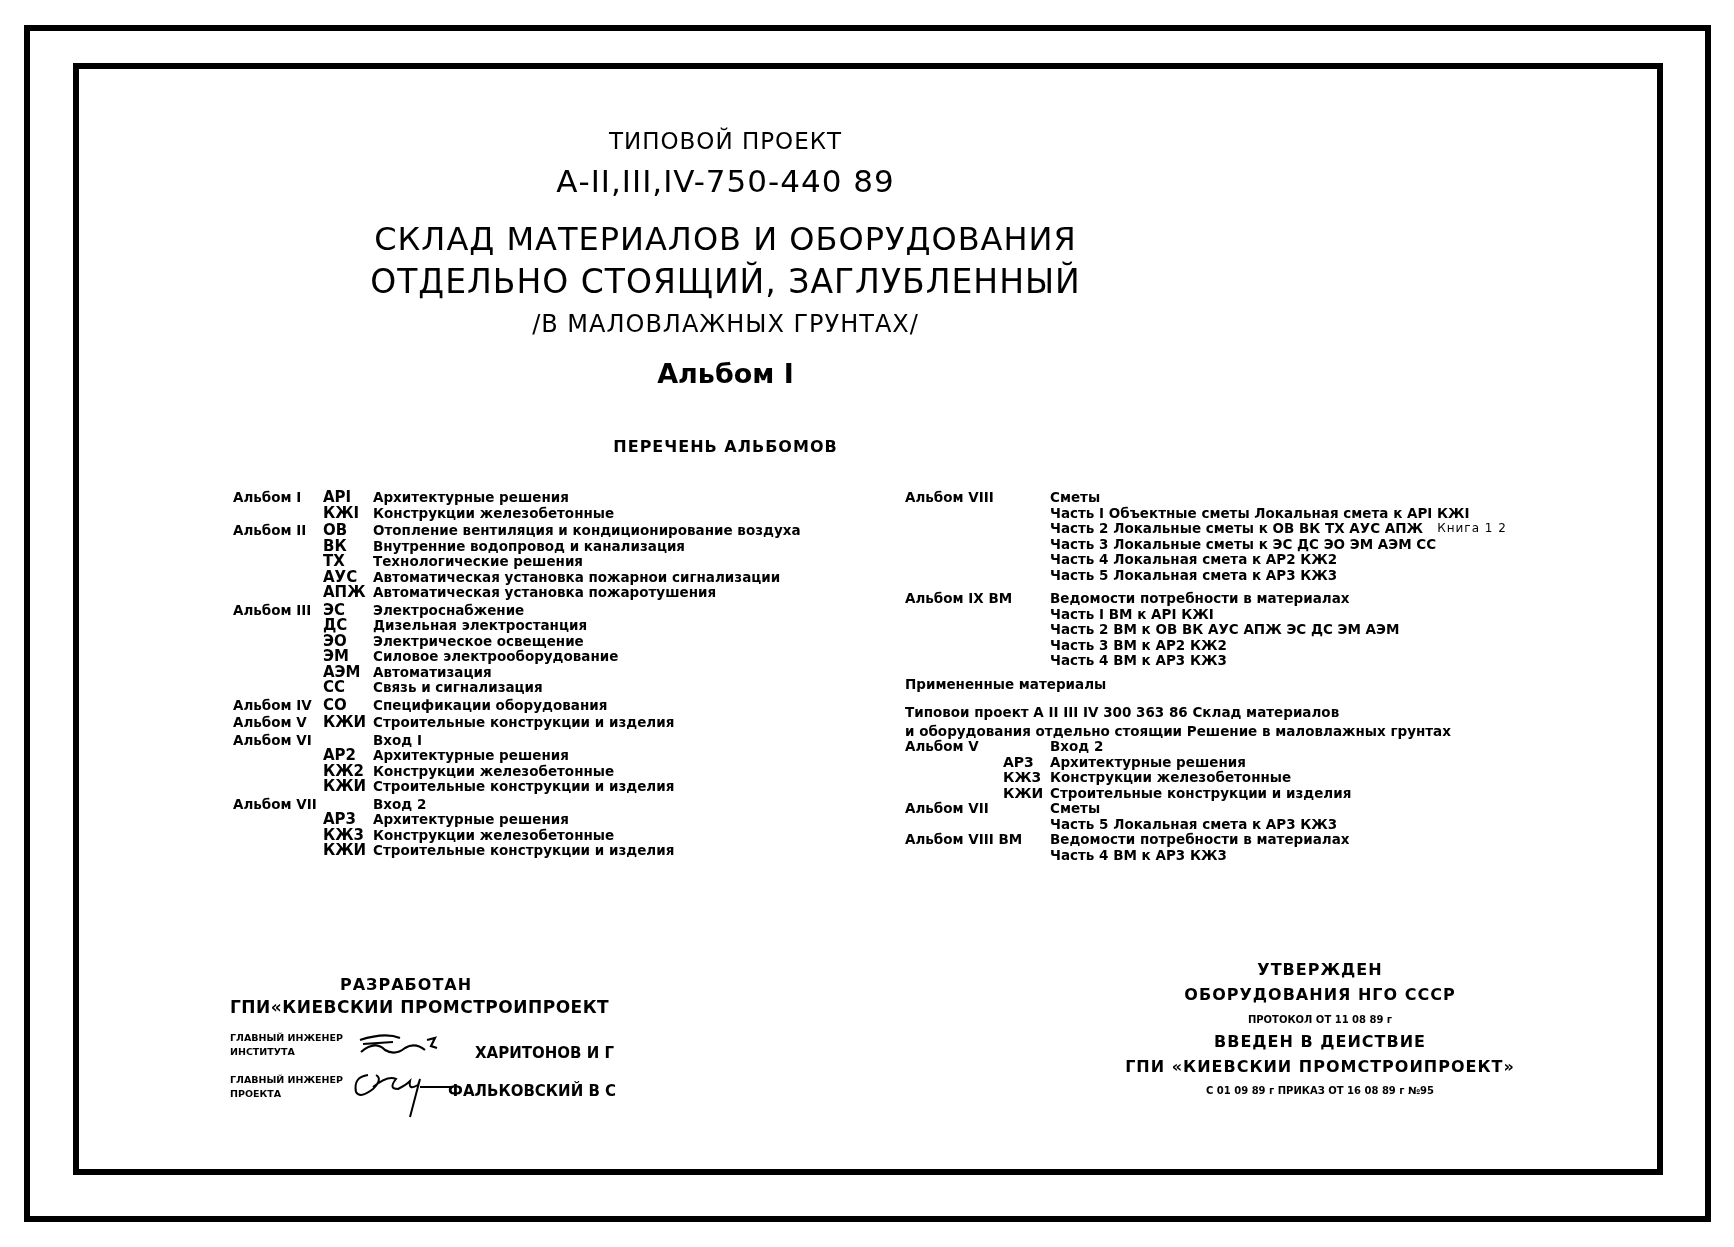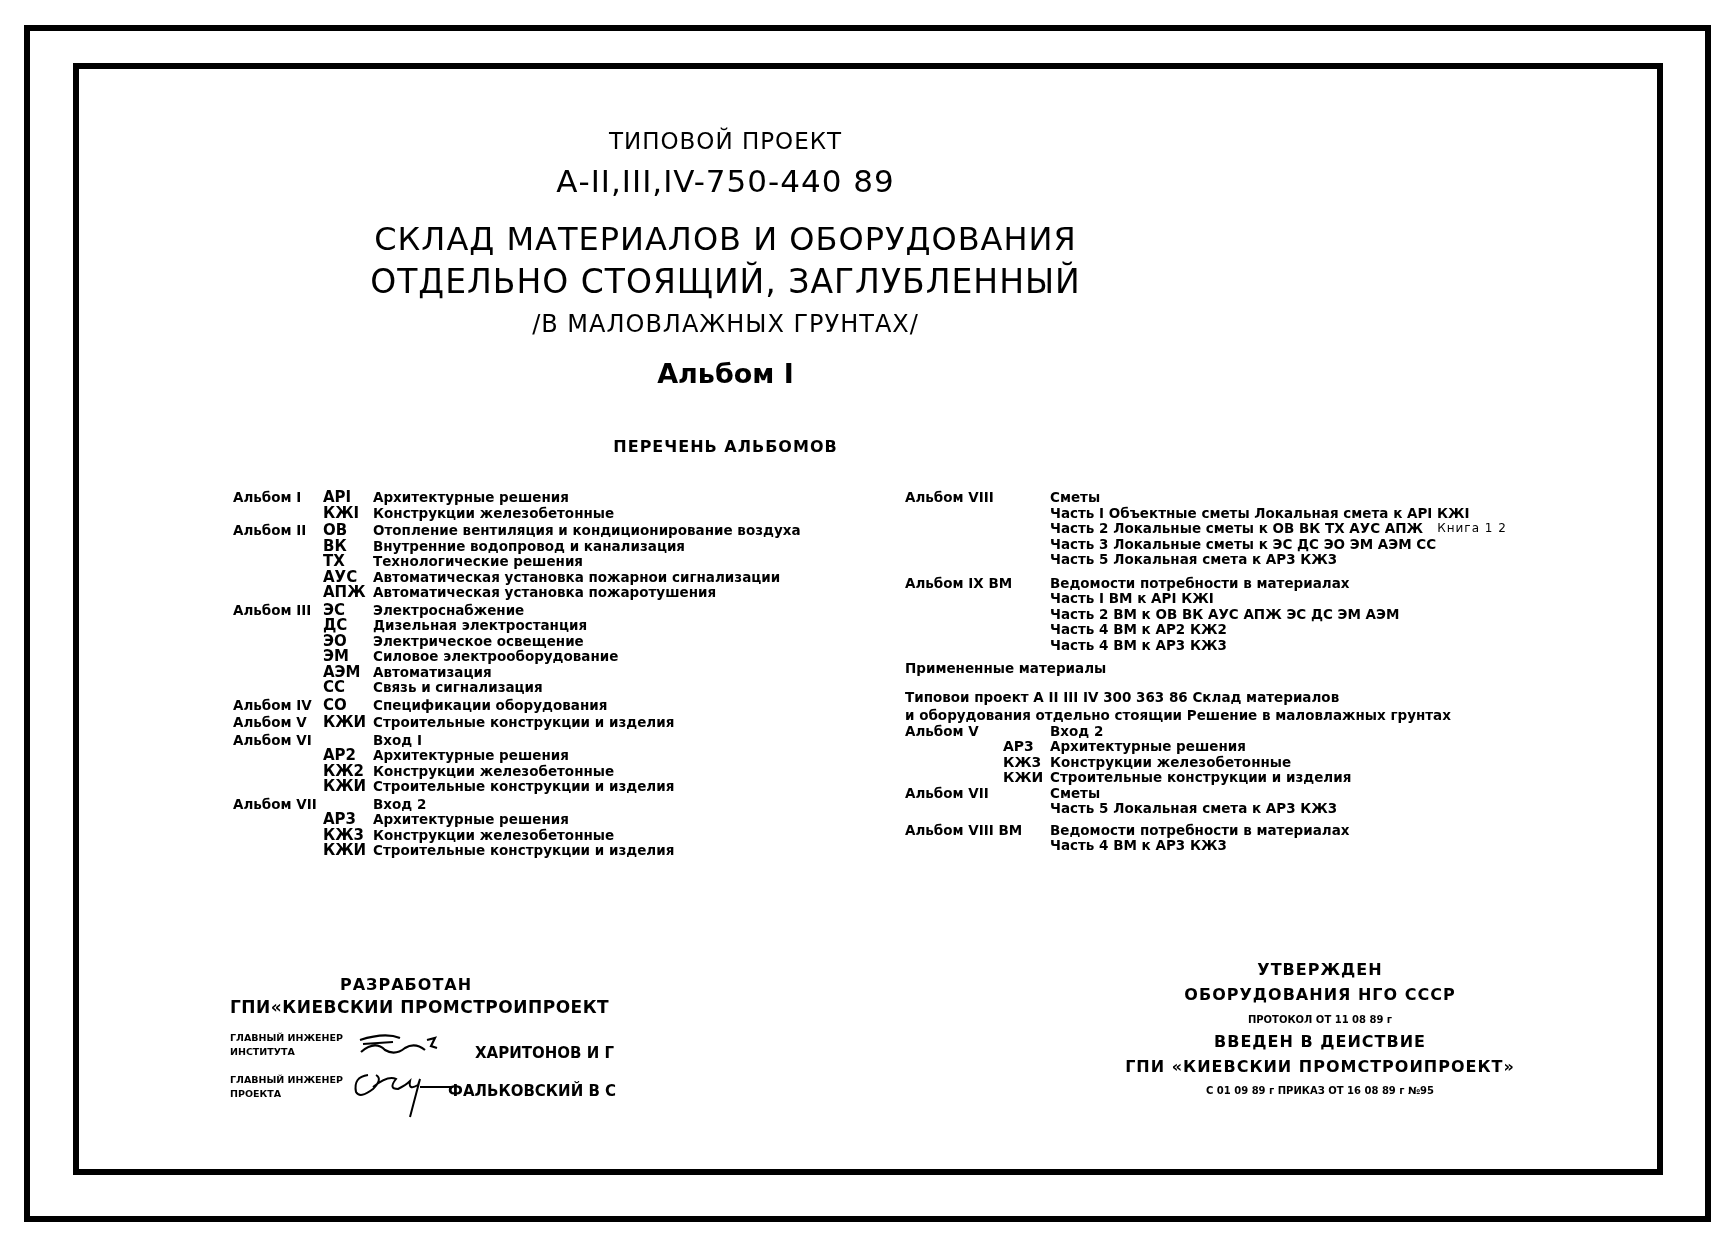--- a/index.html
+++ b/index.html
@@ -183,35 +183,38 @@
     <span>Сметы</span>
   </div>
   <div class="row r-indent">
       <span>Часть I  Объектные сметы Локальная смета к АРI КЖI</span>
     </div>
   <div class="row r-indent"><span>Часть 2  Локальные сметы к ОВ ВК ТХ АУС АПЖ</span>&nbsp;&nbsp;&nbsp;<span class="small-book">Книга 1 2</span></div>
   <div class="row r-indent">
       <span>Часть 3  Локальные сметы к ЭС ДС ЭО ЭМ АЭМ СС</span>
     </div>
   <div class="row r-indent">
+      <span>Часть 4  Локальная смета к АР2 КЖ2</span>
+    </div>
+  <div class="row r-indent">
       <span>Часть 5  Локальная смета к АР3 КЖ3</span>
     </div>
 
   <div class="row" style="margin-top:8px">
     <span class="r-album">Альбом IX ВМ</span>
     <span>Ведомости потребности в материалах</span>
   </div>
   <div class="row r-indent">
       <span>Часть I  ВМ к АРI КЖI</span>
     </div>
   <div class="row r-indent">
       <span>Часть 2  ВМ к ОВ ВК АУС АПЖ ЭС ДС ЭМ АЭМ</span>
     </div>
   <div class="row r-indent">
-      <span>Часть 4  ВМ к АР2 КЖ2</span>
+      <span>Часть 3  ВМ к АР2 КЖ2</span>
     </div>
   <div class="row r-indent">
       <span>Часть 4  ВМ к АР3 КЖ3</span>
     </div>
 
   <div class="row" style="margin-top:8px">
       <span>Примененные материалы</span>
     </div>
   <div class="row" style="margin-top:13px">
       <span>Типовои проект А II III IV 300 363 86  Склад материалов</span>
@@ -236,21 +239,21 @@
     <span class="r-code">КЖИ</span>
     <span>Строительные конструкции и изделия</span>
   </div>
   <div class="row">
     <span class="r-album">Альбом VII</span>
     <span>Сметы</span>
   </div>
   <div class="row r-indent">
       <span>Часть 5  Локальная смета к АР3 КЖ3</span>
     </div>
-  <div class="row" style="margin-top:6px">
+  <div class="row" style="">
     <span class="r-album">Альбом VIII ВМ</span>
     <span>Ведомости потребности в материалах</span>
   </div>
   <div class="row r-indent">
       <span>Часть 4  ВМ к АР3 КЖ3</span>
     </div>
 </div>
 
 <div class="dev">
   <div class="h1">РАЗРАБОТАН</div>

